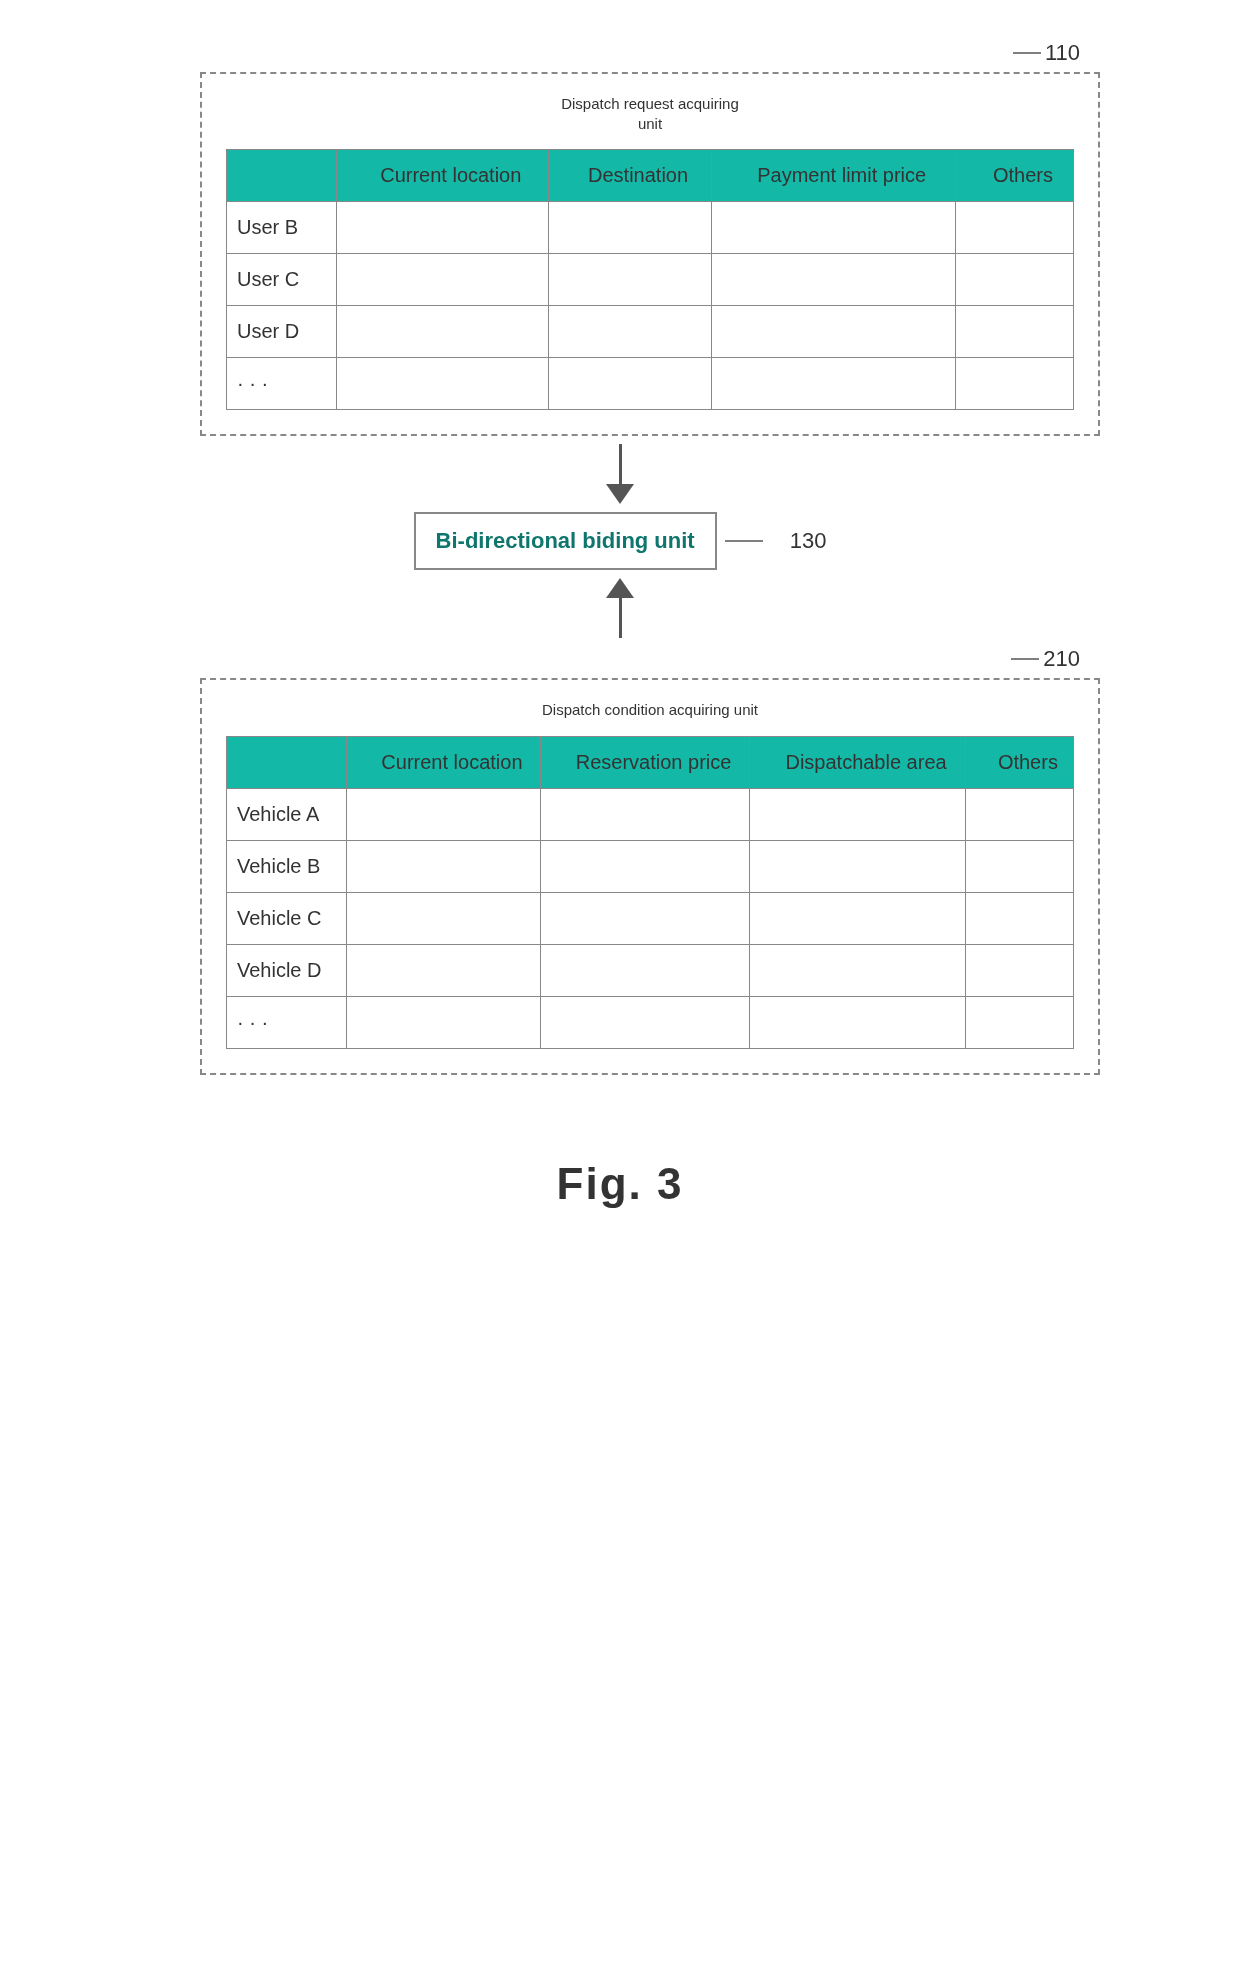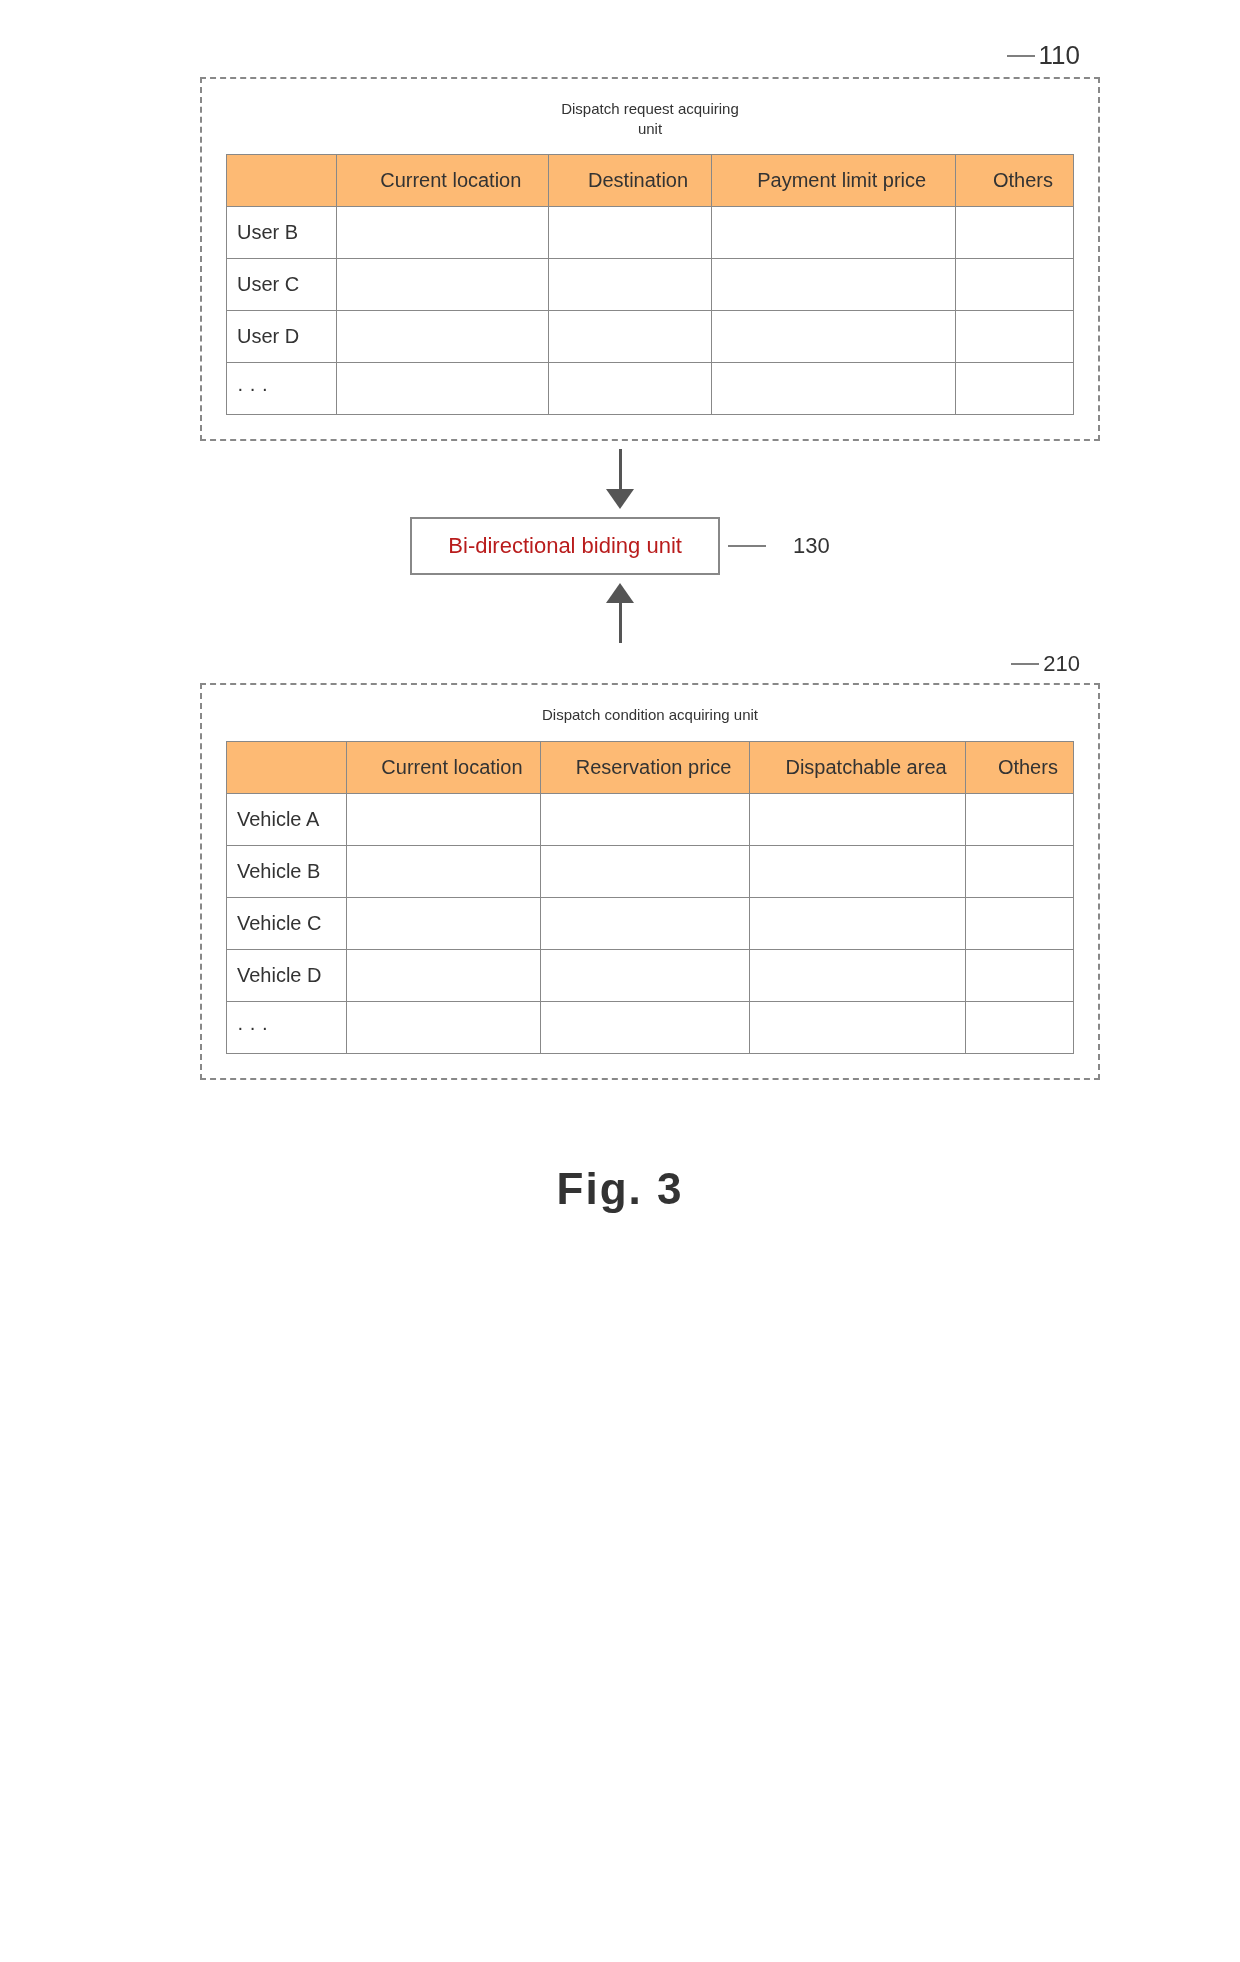--- a/index.html
+++ b/index.html
@@ -54,21 +54,21 @@
       border: 1.5px solid #888;
       padding: 14px 10px;
       font-size: 20px;
       color: #333;
       min-height: 52px;
     }
 
     .data-table th {
       font-weight: normal;
       text-align: center;
-      background: #fdba74;
+      background: #14b8a6;
       padding-left: 27px;
     }
 
     .data-table td {
       text-align: left;
       background: #fff;
     }
 
     .data-table td.row-label {
       font-size: 20px;
@@ -95,25 +95,26 @@
     }
 
     .arrow-line {
       width: 3px;
       height: 40px;
       background: #555;
     }
 
     .bidding-box {
       border: 2px solid #888;
-      padding: 14px 36px;
+      padding: 14px 20px;
       font-size: 22px;
-      color: #b91c1c;
+      color: #0f766e;
       background: #fff;
       position: relative;
+      font-weight: bold;
     }
 
     .middle-section {
       display: flex;
       flex-direction: column;
       align-items: center;
       margin: 8px 0;
     }
 
     .figure-label {
@@ -128,21 +129,21 @@
 </head>
 <body>
 
 <div class="diagram-container">
 
   <div style="position:relative; width:960px; display:flex; flex-direction:column; align-items:flex-end; margin-bottom:0;">
     <div style="display:flex; align-items:center; margin-right:20px; margin-bottom:6px;">
       <svg width="30" height="14">
         <line x1="0" y1="7" x2="28" y2="7" stroke="#555" stroke-width="1.5"></line>
       </svg>
-      <span style="font-size:26px; color:#333; margin-left:2px;">110</span>
+      <span style="font-size:22px; color:#333; margin-left:2px;">110</span>
     </div>
     <div class="unit-box">
       <div class="unit-title">
         <span>Dispatch request acquiring</span><br>
         <span>unit</span>
       </div>
       <table class="data-table">
         <thead>
           <tr>
             <th style="width:110px;"></th>

